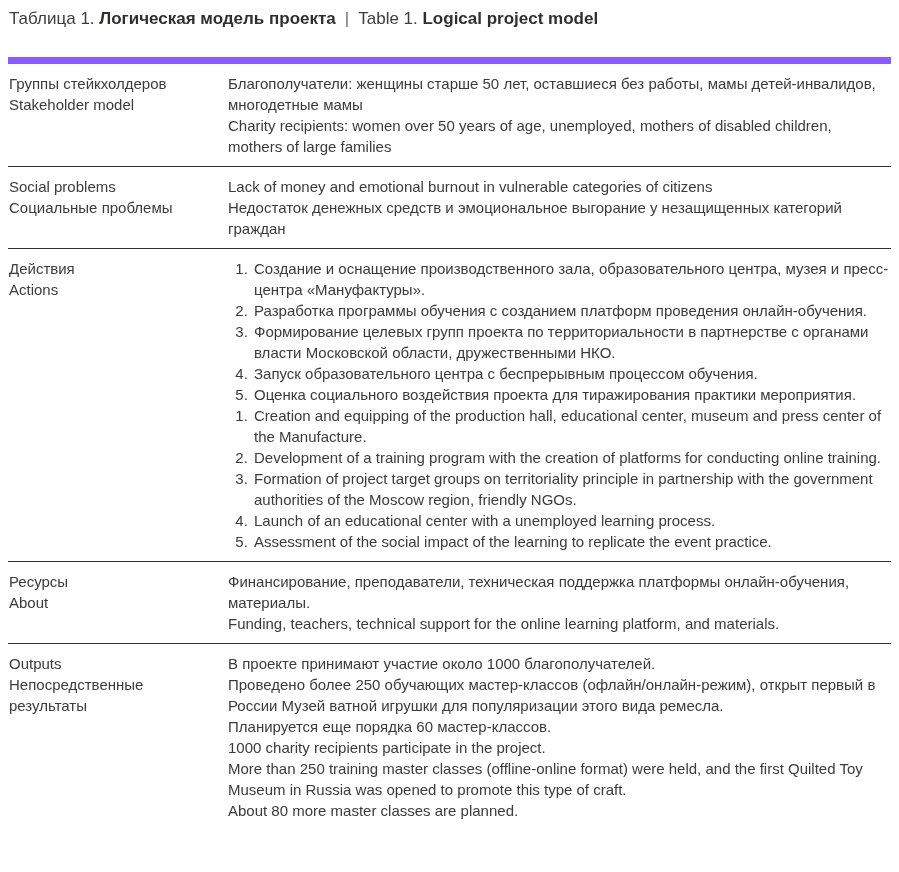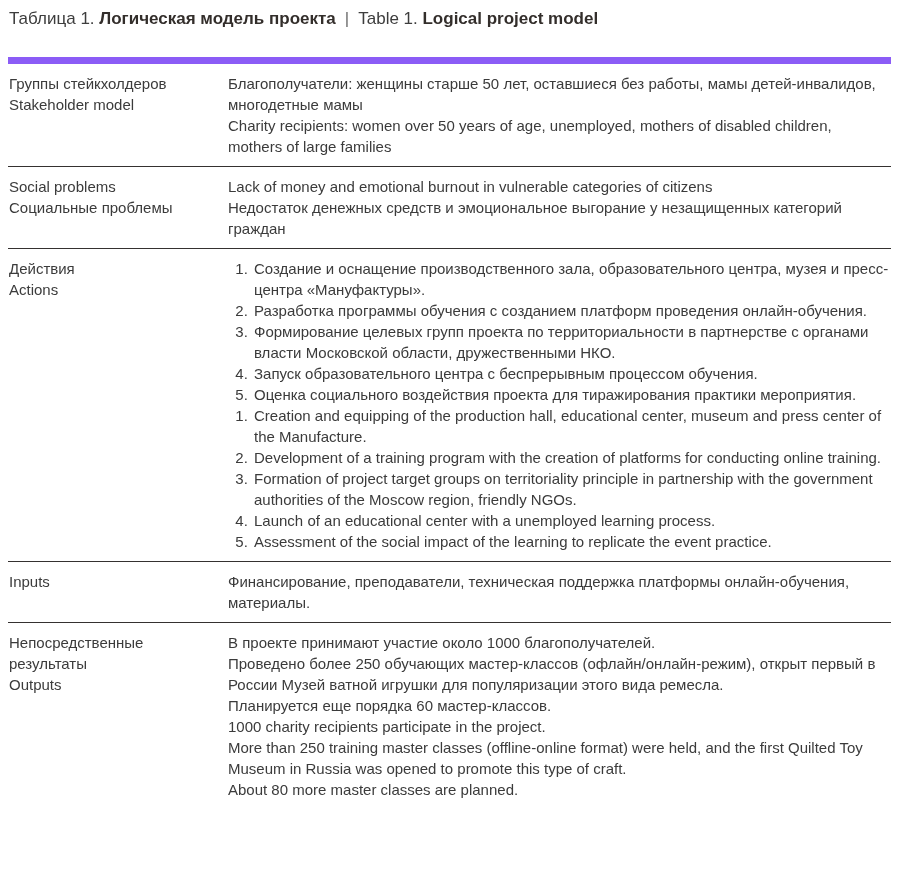--- a/index.html
+++ b/index.html
@@ -122,30 +122,32 @@
             <li>Creation and equipping of the production hall, educational center, museum and press center of the Manufacture.</li>
             <li>Development of a training program with the creation of platforms for conducting online training.</li>
             <li>Formation of project target groups on territoriality principle in partnership with the government authorities of the Moscow region, friendly NGOs.</li>
             <li>Launch of an educational center with a unemployed learning process.</li>
             <li>Assessment of the social impact of the learning to replicate the event practice.</li>
           </ol>
         </div>
       </div>
       <div class="t-row">
         <div class="label-cell">
-          <div class="label-line">Inputs</div>
+          <div class="label-line">Ресурсы</div>
+          <div class="label-line">About</div>
         </div>
         <div class="content-cell">
           <p>Финансирование, преподаватели, техническая поддержка платформы онлайн-обучения, материалы.</p>
+          <p>Funding, teachers, technical support for the online learning platform, and materials.</p>
         </div>
       </div>
       <div class="t-row">
         <div class="label-cell">
+          <div class="label-line">Outputs</div>
           <div class="label-line">Непосредственные результаты</div>
-          <div class="label-line">Outputs</div>
         </div>
         <div class="content-cell">
           <p>В проекте принимают участие около 1000 благополучателей.</p>
           <p>Проведено более 250 обучающих мастер-классов (офлайн/онлайн-режим), открыт первый в России Музей ватной игрушки для популяризации этого вида ремесла.</p>
           <p>Планируется еще порядка 60 мастер-классов.</p>
           <p>1000 charity recipients participate in the project.</p>
           <p>More than 250 training master classes (offline-online format) were held, and the first Quilted Toy Museum in Russia was opened to promote this type of craft.</p>
           <p>About 80 more master classes are planned.</p>
         </div>
       </div>

